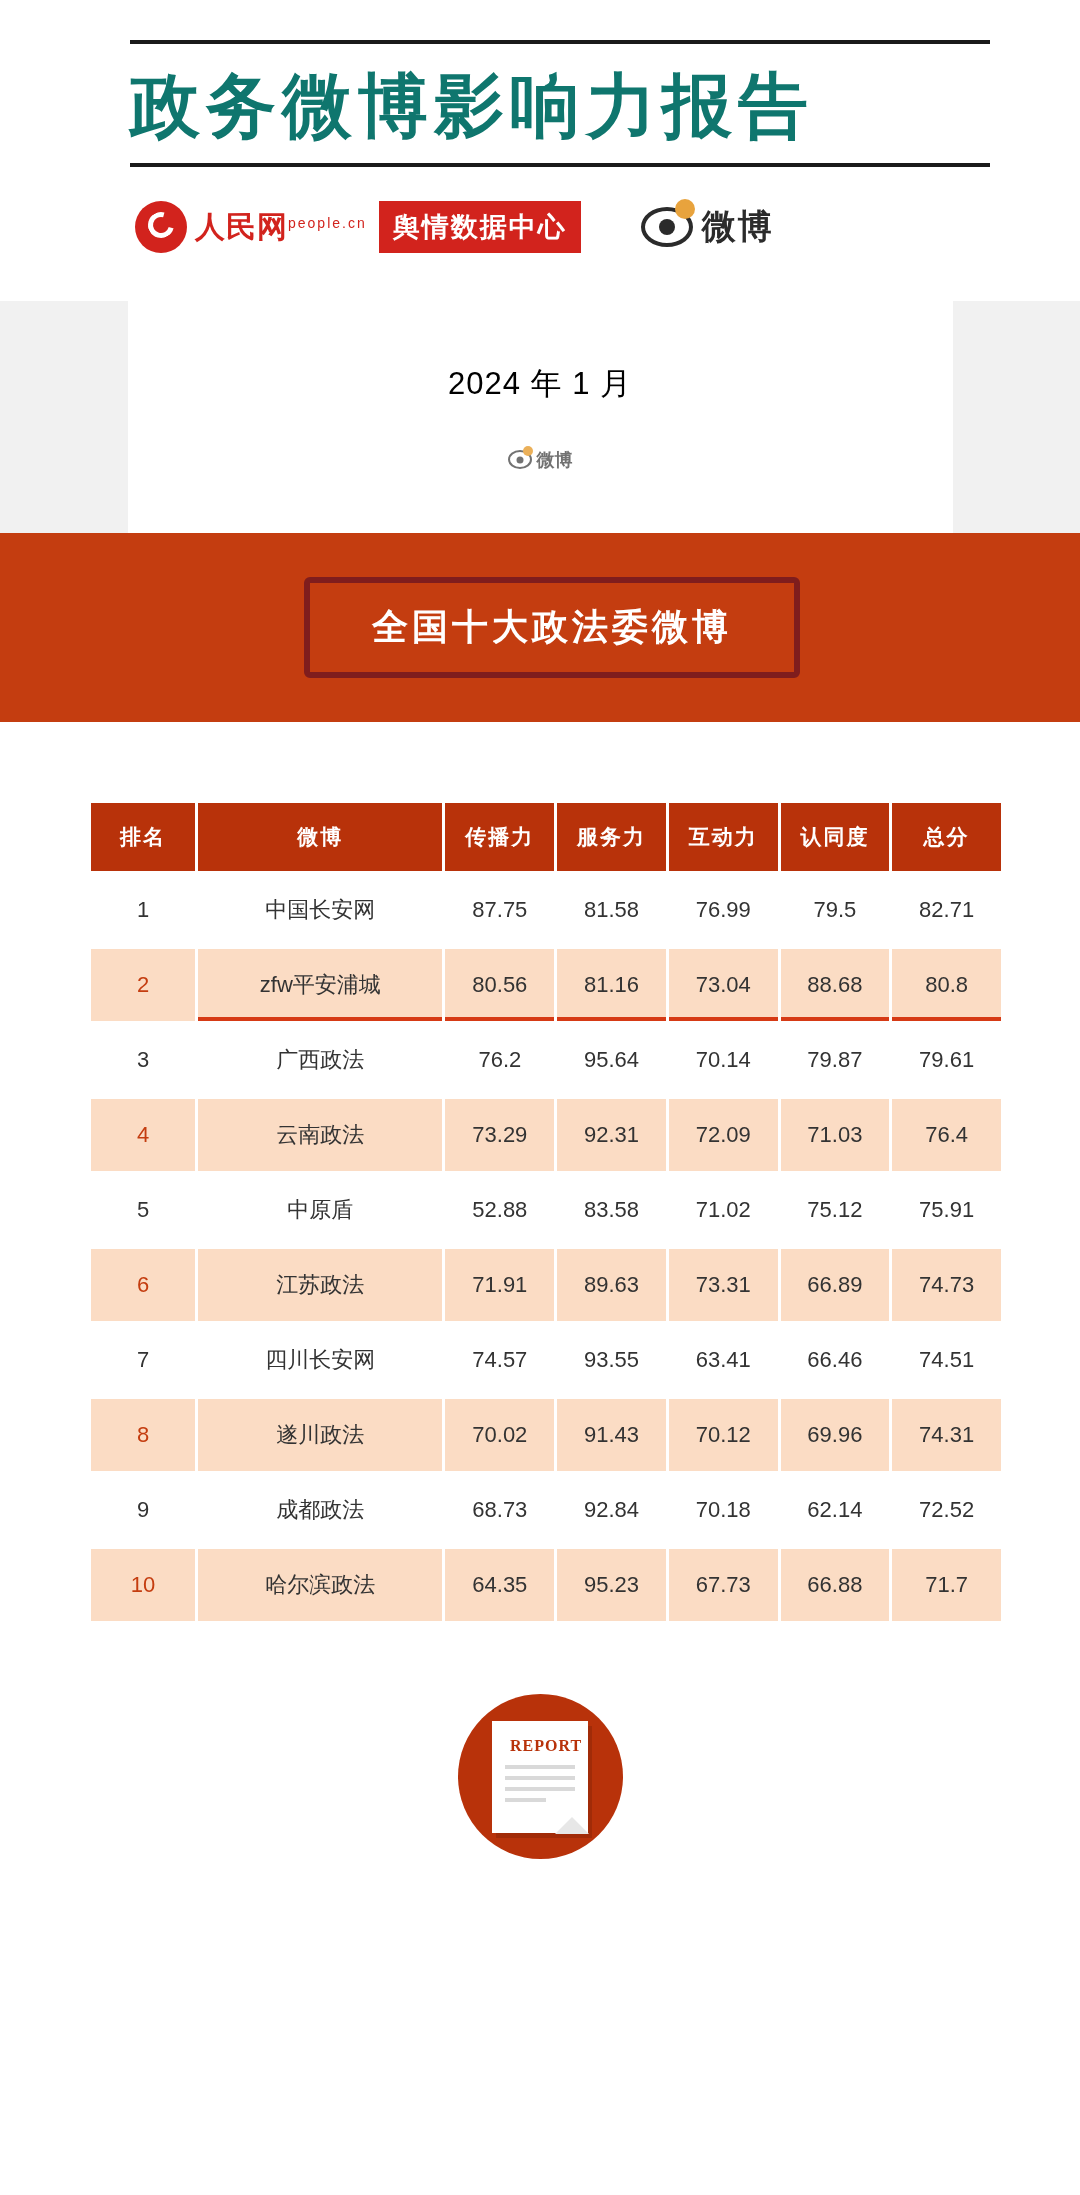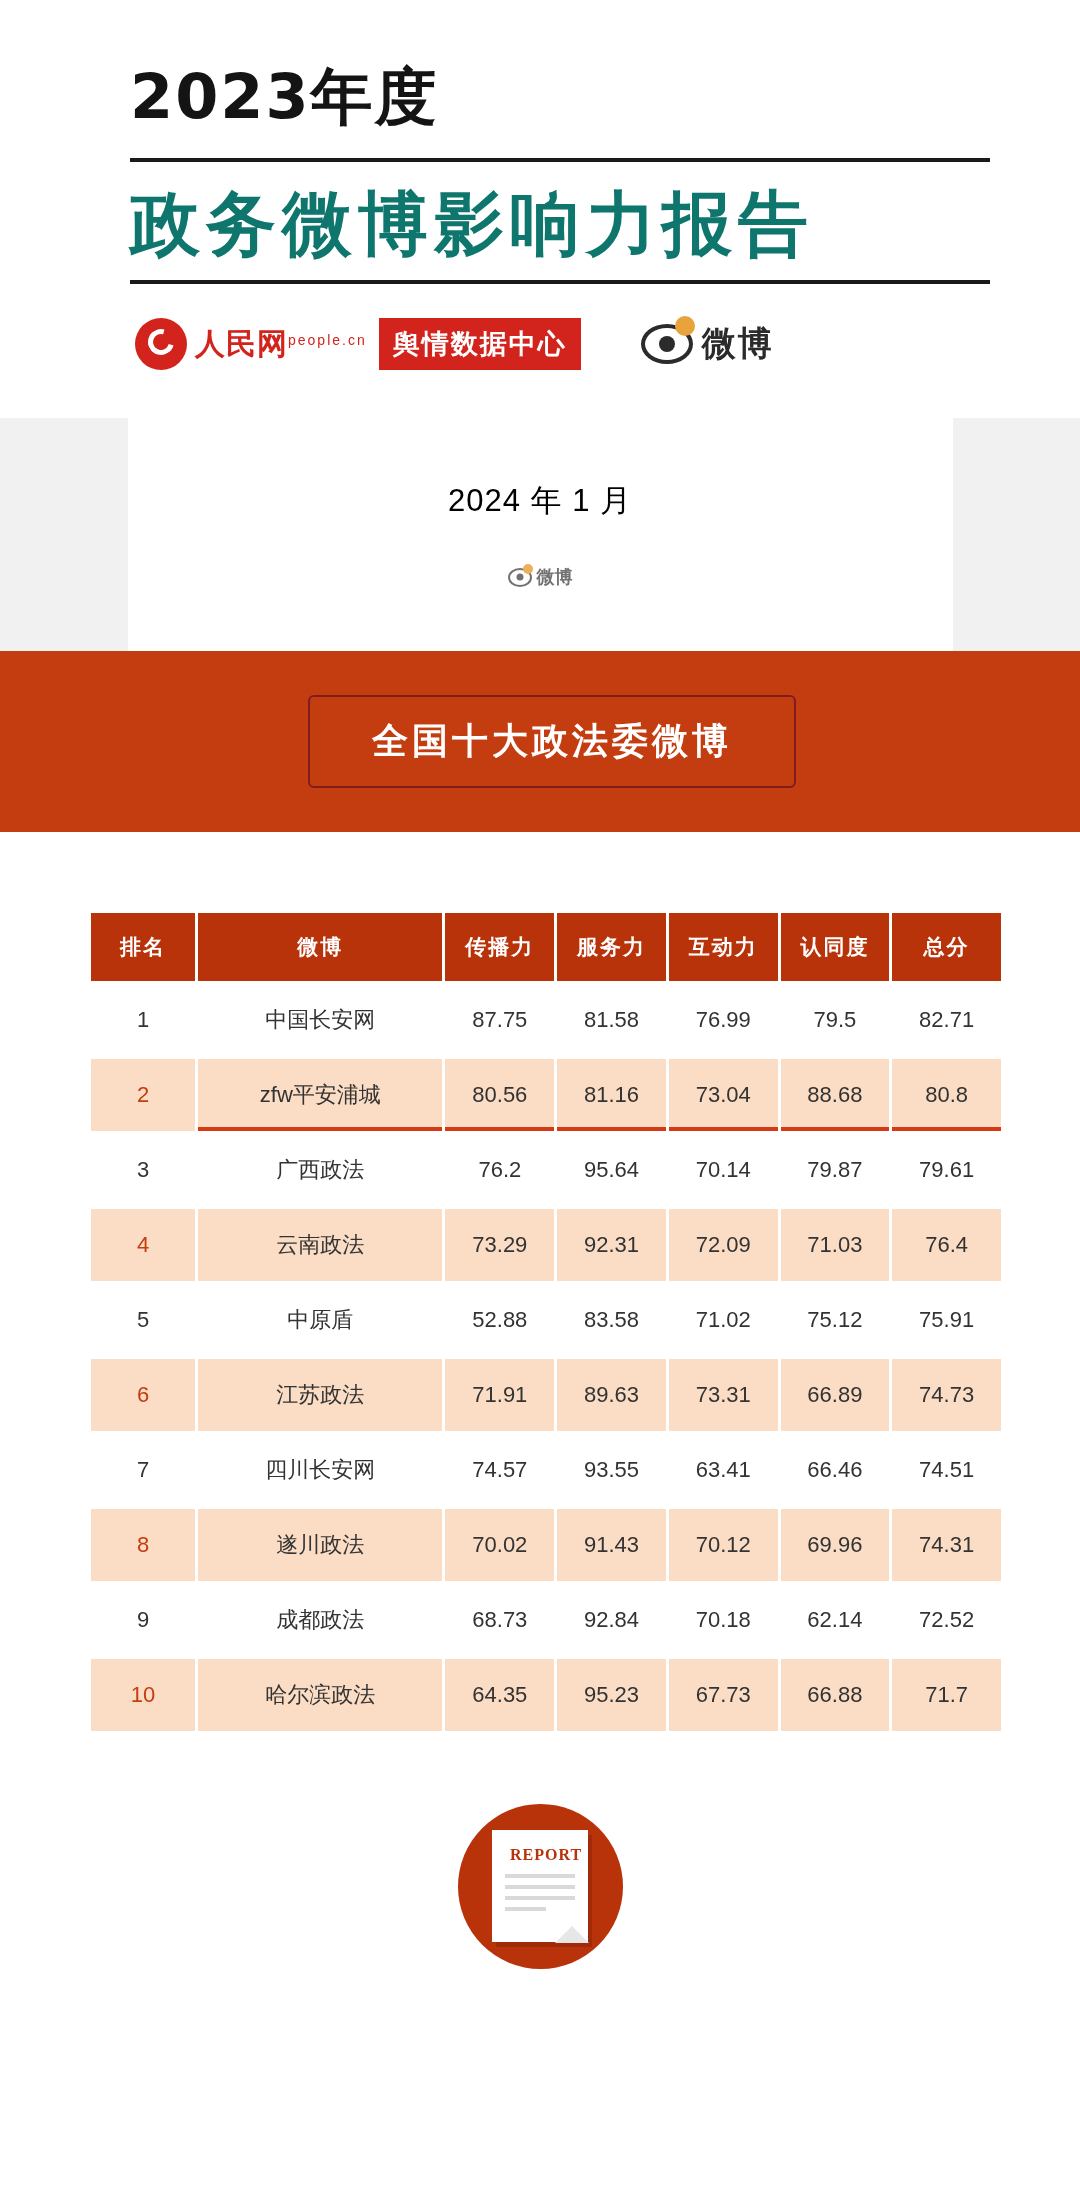--- a/index.html
+++ b/index.html
@@ -218,21 +218,21 @@
   }
 
   
   .section-band {
     background: #c43d10;
     padding: 44px 0 44px 0;
     text-align: center;
   }
   .section-chip {
     display: inline-block;
-    border: 2px solid #7f1d1d;
+    border: 6px solid #7f1d1d;
     border-radius: 6px;
     padding: 20px 62px;
     color: #ffffff;
     font-size: 36px;
     font-weight: 700;
     letter-spacing: 4px;
     margin-left: 24px;
   }
 
   
@@ -347,21 +347,20 @@
     background: #d9d9d9;
     margin-bottom: 7px;
   }
   .badge-lines i.short { width: 58%; }
 </style>
 </head>
 <body>
 
 <div class="cover">
   <div class="cover-inner">
-    <div class="cover-year">2023年度</div>
     <div class="rule-top"></div>
     <div class="cover-title">政务微博影响力报告</div>
     <div class="rule-bottom"></div>
 
     <div class="logos">
       <div class="logo-people">
         <span class="logo-mark"></span>
         <span class="logo-people-text">
           <span class="logo-people-cn">人民网</span>
           <span class="logo-people-en">people.cn</span>

